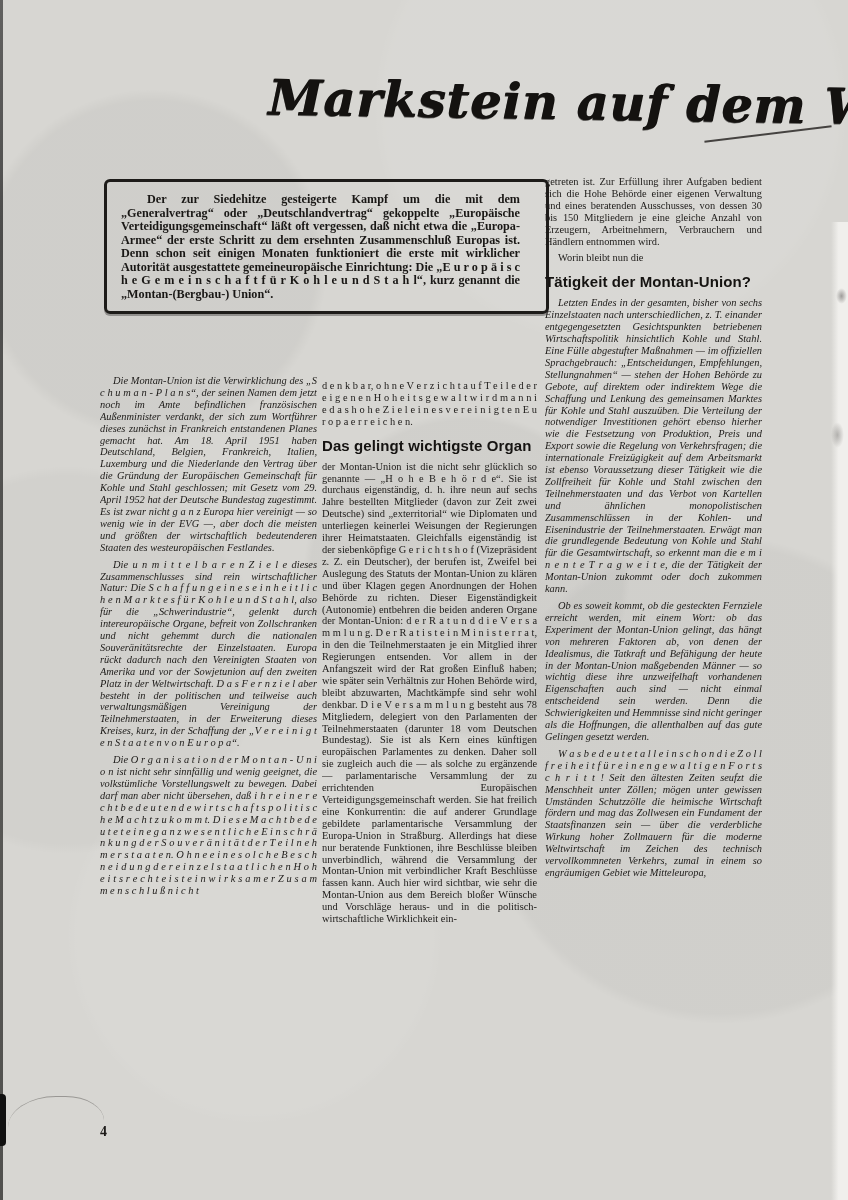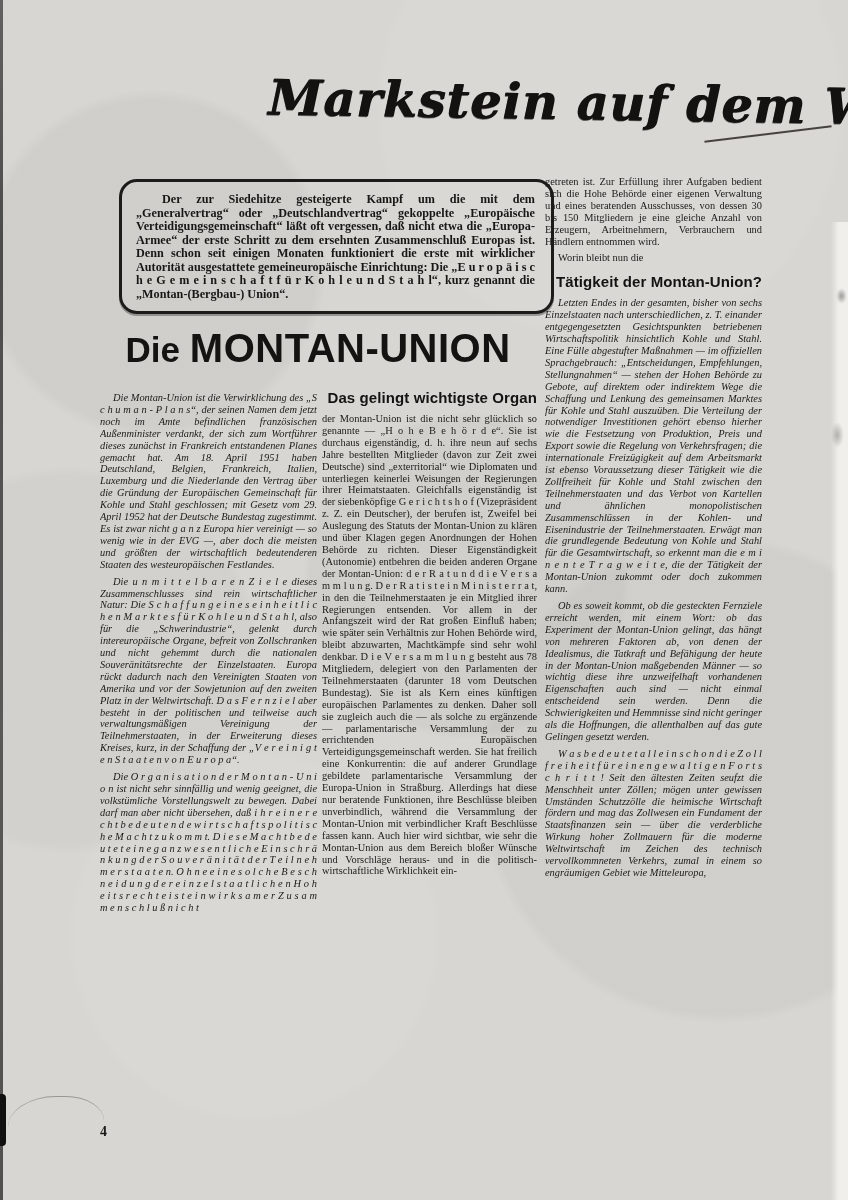--- a/index.html
+++ b/index.html
@@ -25,52 +25,52 @@
     color:#141210;text-align:center;white-space:nowrap;
     transform:rotate(0.9deg);
     text-shadow:1px 0 0 #141210, 0 1px 0 rgba(20,18,16,.6);
   }
   .headline-strike{
     position:absolute;left:704px;top:133px;width:128px;height:2px;
     background:#2a2826;transform:rotate(-7deg);opacity:.85;
   }
   
   .introbox{
-    position:absolute;left:119px;top:179px;width:399px;
-    border:3px solid #1d1b19;border-radius:18px;
-    padding:11px 16px 10px 14px;
+    position:absolute;left:104px;top:179px;width:399px;
+    border:3px solid #1d1b19;border-radius:6px;
+    padding:11px 26px 10px 14px;
     box-shadow:0 2px 0 rgba(29,27,25,.35);
   }
   .introbox p{
     margin:0;font-weight:700;font-size:12.2px;line-height:13.5px;
     text-align:justify;text-indent:26px;color:#191715;
   }
   
   .article-title{
     position:absolute;left:100px;top:326px;width:436px;
     text-align:center;white-space:nowrap;
     font-family:"Liberation Sans", sans-serif;font-weight:700;color:#151311;
   }
   .article-title .t-prefix{font-size:35px;letter-spacing:0;}
   .article-title .t-main{font-size:40px;letter-spacing:.5px;margin-left:10px;}
   
   .col{
     position:absolute;font-size:10.4px;line-height:11.9px;text-align:justify;
     overflow:hidden;color:#1c1a18;
   }
-  .col-1{left:100px;top:392px;width:217px;height:740px;}
+  .col-1{left:100px;top:375px;width:217px;height:740px;}
   .col-2{left:322px;top:380px;width:215px;height:788px;}
   .col-3{left:545px;top:176px;width:217px;height:990px;}
   .col p{margin:0;}
   .col p.indent{text-indent:13px;font-style:italic;}
   .col p + p{margin-top:5px;}
   .col-heading{
     font-family:"Liberation Sans", sans-serif;font-weight:700;
     font-size:15px;line-height:17px;letter-spacing:.1px;
-    margin:9px 0 7px 0;text-align:right;color:#151311;white-space:nowrap;
+    margin:9px 0 7px 0;text-align:left;color:#151311;white-space:nowrap;
   }
   .intro-line{text-indent:13px;margin-top:6px;}
   
   .pagenum{
     position:absolute;left:100px;top:1124px;
     font-weight:700;font-size:14px;color:#1c1a18;
   }
   
   .edge-left{
     position:absolute;left:0;top:0;width:3px;height:1200px;
@@ -102,31 +102,29 @@
 
 <div class="page">
 
   <div class="headline">Markstein auf dem Wege</div>
   <div class="headline-strike"></div>
 
   <div class="introbox">
     <p>Der zur Siedehitze gesteigerte Kampf um die mit dem „Generalvertrag“ oder „Deutschlandvertrag“ gekoppelte „Europäische Verteidigungsgemeinschaft“ läßt oft vergessen, daß nicht etwa die „Europa-Armee“ der erste Schritt zu dem ersehnten Zusammenschluß Europas ist. Denn schon seit einigen Monaten funktioniert die erste mit wirklicher Autorität ausgestattete gemeineuropäische Einrichtung: Die „E u r o p ä i s c h e  G e m e i n s c h a f t  f ü r  K o h l e  u n d  S t a h l“, kurz genannt die „Montan-(Bergbau-) Union“.</p>
   </div>
 
-  <div class="article-title">
-    <span class="t-prefix">Die</span><span class="t-main">MONTAN-UNION</span>
-  </div>
 
   <div class="col col-1">
     <p class="indent">Die Montan-Union ist die Verwirklichung des „S c h u m a n - P l a n s“, der seinen Namen dem jetzt noch im Amte befindlichen französischen Außenminister verdankt, der sich zum Wortführer dieses zunächst in Frankreich entstandenen Planes gemacht hat. Am 18. April 1951 haben Deutschland, Belgien, Frankreich, Italien, Luxemburg und die Niederlande den Vertrag über die Gründung der Europäischen Gemeinschaft für Kohle und Stahl geschlossen; mit Gesetz vom 29. April 1952 hat der Deutsche Bundestag zugestimmt. Es ist zwar nicht g a n z Europa hier vereinigt — so wenig wie in der EVG —, aber doch die meisten und größten der wirtschaftlich bedeutenderen Staaten des westeuropäischen Festlandes.</p>
     <p class="indent">Die u n m i t t e l b a r e n  Z i e l e dieses Zusammenschlusses sind rein wirtschaftlicher Natur: Die S c h a f f u n g  e i n e s  e i n h e i t l i c h e n  M a r k t e s  f ü r  K o h l e  u n d  S t a h l, also für die „Schwerindustrie“, gelenkt durch intereuropäische Organe, befreit von Zollschranken und nicht gehemmt durch die nationalen Souveränitätsrechte der Einzelstaaten. Europa rückt dadurch nach den Vereinigten Staaten von Amerika und vor der Sowjetunion auf den zweiten Platz in der Weltwirtschaft. D a s  F e r n z i e l aber besteht in der politischen und teilweise auch verwaltungsmäßigen Vereinigung der Teilnehmerstaaten, in der Erweiterung dieses Kreises, kurz, in der Schaffung der „V e r e i n i g t e n  S t a a t e n  v o n  E u r o p a“.</p>
     <p class="indent">Die O r g a n i s a t i o n  d e r  M o n t a n - U n i o n ist nicht sehr sinnfällig und wenig geeignet, die volkstümliche Vorstellungswelt zu bewegen. Dabei darf man aber nicht übersehen, daß i h r  e i n e  r e c h t  b e d e u t e n d e  w i r t s c h a f t s p o l i t i s c h e  M a c h t  z u k o m m t.  D i e s e  M a c h t  b e d e u t e t  e i n e  g a n z  w e s e n t l i c h e  E i n s c h r ä n k u n g  d e r  S o u v e r ä n i t ä t  d e r  T e i l n e h m e r s t a a t e n.  O h n e  e i n e  s o l c h e  B e s c h n e i d u n g  d e r  e i n z e l s t a a t l i c h e n  H o h e i t s r e c h t e  i s t  e i n  w i r k s a m e r  Z u s a m m e n s c h l u ß  n i c h t</p>
   </div>
 
   <div class="col col-2">
+    <p>d e n k b a r,  o h n e  V e r z i c h t  a u f  T e i l e  d e r  e i g e n e n  H o h e i t s g e w a l t  w i r d  m a n  n i e  d a s  h o h e  Z i e l  e i n e s  v e r e i n i g t e n  E u r o p a  e r r e i c h e n.</p>
     <div class="col-heading">Das gelingt wichtigste Organ</div>
     <p>der Montan-Union ist die nicht sehr glücklich so genannte — „H o h e  B e h ö r d e“. Sie ist durchaus eigenständig, d. h. ihre neun auf sechs Jahre bestellten Mitglieder (davon zur Zeit zwei Deutsche) sind „exterritorial“ wie Diplomaten und unterliegen keinerlei Weisungen der Regierungen ihrer Heimatstaaten. Gleichfalls eigenständig ist der siebenköpfige G e r i c h t s h o f (Vizepräsident z. Z. ein Deutscher), der berufen ist, Zweifel bei Auslegung des Statuts der Montan-Union zu klären und über Klagen gegen Anordnungen der Hohen Behörde zu richten. Dieser Eigenständigkeit (Autonomie) entbehren die beiden anderen Organe der Montan-Union: d e r  R a t  u n d  d i e  V e r s a m m l u n g.  D e r  R a t  i s t  e i n  M i n i s t e r r a t, in den die Teilnehmerstaaten je ein Mitglied ihrer Regierungen entsenden. Vor allem in der Anfangszeit wird der Rat großen Einfluß haben; wie später sein Verhältnis zur Hohen Behörde wird, bleibt abzuwarten, Machtkämpfe sind sehr wohl denkbar. D i e  V e r s a m m l u n g besteht aus 78 Mitgliedern, delegiert von den Parlamenten der Teilnehmerstaaten (darunter 18 vom Deutschen Bundestag). Sie ist als Kern eines künftigen europäischen Parlamentes zu denken. Daher soll sie zugleich auch die — als solche zu ergänzende — parlamentarische Versammlung der zu errichtenden Europäischen Verteidigungsgemeinschaft werden. Sie hat freilich eine Konkurrentin: die auf anderer Grundlage gebildete parlamentarische Versammlung der Europa-Union in Straßburg. Allerdings hat diese nur beratende Funktionen, ihre Beschlüsse bleiben unverbindlich, während die Versammlung der Montan-Union mit verbindlicher Kraft Beschlüsse fassen kann. Auch hier wird sichtbar, wie sehr die Montan-Union aus dem Bereich bloßer Wünsche und Vorschläge heraus- und in die politisch-wirtschaftliche Wirklichkeit ein-</p>
   </div>
 
   <div class="col col-3">
     <p>getreten ist. Zur Erfüllung ihrer Aufgaben bedient sich die Hohe Behörde einer eigenen Verwaltung und eines beratenden Ausschusses, von dessen 30 bis 150 Mitgliedern je eine gleiche Anzahl von Erzeugern, Arbeitnehmern, Verbrauchern und Händlern entnommen wird.</p>
     <p class="intro-line">Worin bleibt nun die</p>
     <div class="col-heading">Tätigkeit der Montan-Union?</div>
     <p class="indent">Letzten Endes in der gesamten, bisher von sechs Einzelstaaten nach unterschiedlichen, z. T. einander entgegengesetzten Gesichtspunkten betriebenen Wirtschaftspolitik hinsichtlich Kohle und Stahl. Eine Fülle abgestufter Maßnahmen — im offiziellen Sprachgebrauch: „Entscheidungen, Empfehlungen, Stellungnahmen“ — stehen der Hohen Behörde zu Gebote, auf direktem oder indirektem Wege die Schaffung und Lenkung des gemeinsamen Marktes für Kohle und Stahl auszuüben. Die Verteilung der notwendiger Investitionen gehört ebenso hierher wie die Festsetzung von Produktion, Preis und Export sowie die Regelung von Verkehrsfragen; die internationale Freizügigkeit auf dem Arbeitsmarkt ist ebenso Voraussetzung dieser Tätigkeit wie die Zollfreiheit für Kohle und Stahl zwischen den Teilnehmerstaaten und das Verbot von Kartellen und ähnlichen monopolistischen Zusammenschlüssen in der Kohlen- und Eisenindustrie der Teilnehmerstaaten. Erwägt man die grundlegende Bedeutung von Kohle und Stahl für die Gesamtwirtschaft, so erkennt man die e m i n e n t e  T r a g w e i t e, die der Tätigkeit der Montan-Union zukommt oder doch zukommen kann.</p>
     <p class="indent">Ob es soweit kommt, ob die gesteckten Fernziele erreicht werden, mit einem Wort: ob das Experiment der Montan-Union gelingt, das hängt von mehreren Faktoren ab, von denen der Idealismus, die Tatkraft und Befähigung der heute in der Montan-Union maßgebenden Männer — so wichtig diese ihre unzweifelhaft vorhandenen Eigenschaften auch sind — nicht einmal entscheidend sein werden. Denn die Schwierigkeiten und Hemmnisse sind nicht geringer als die Hoffnungen, die allenthalben auf das gute Gelingen gesetzt werden.</p>

